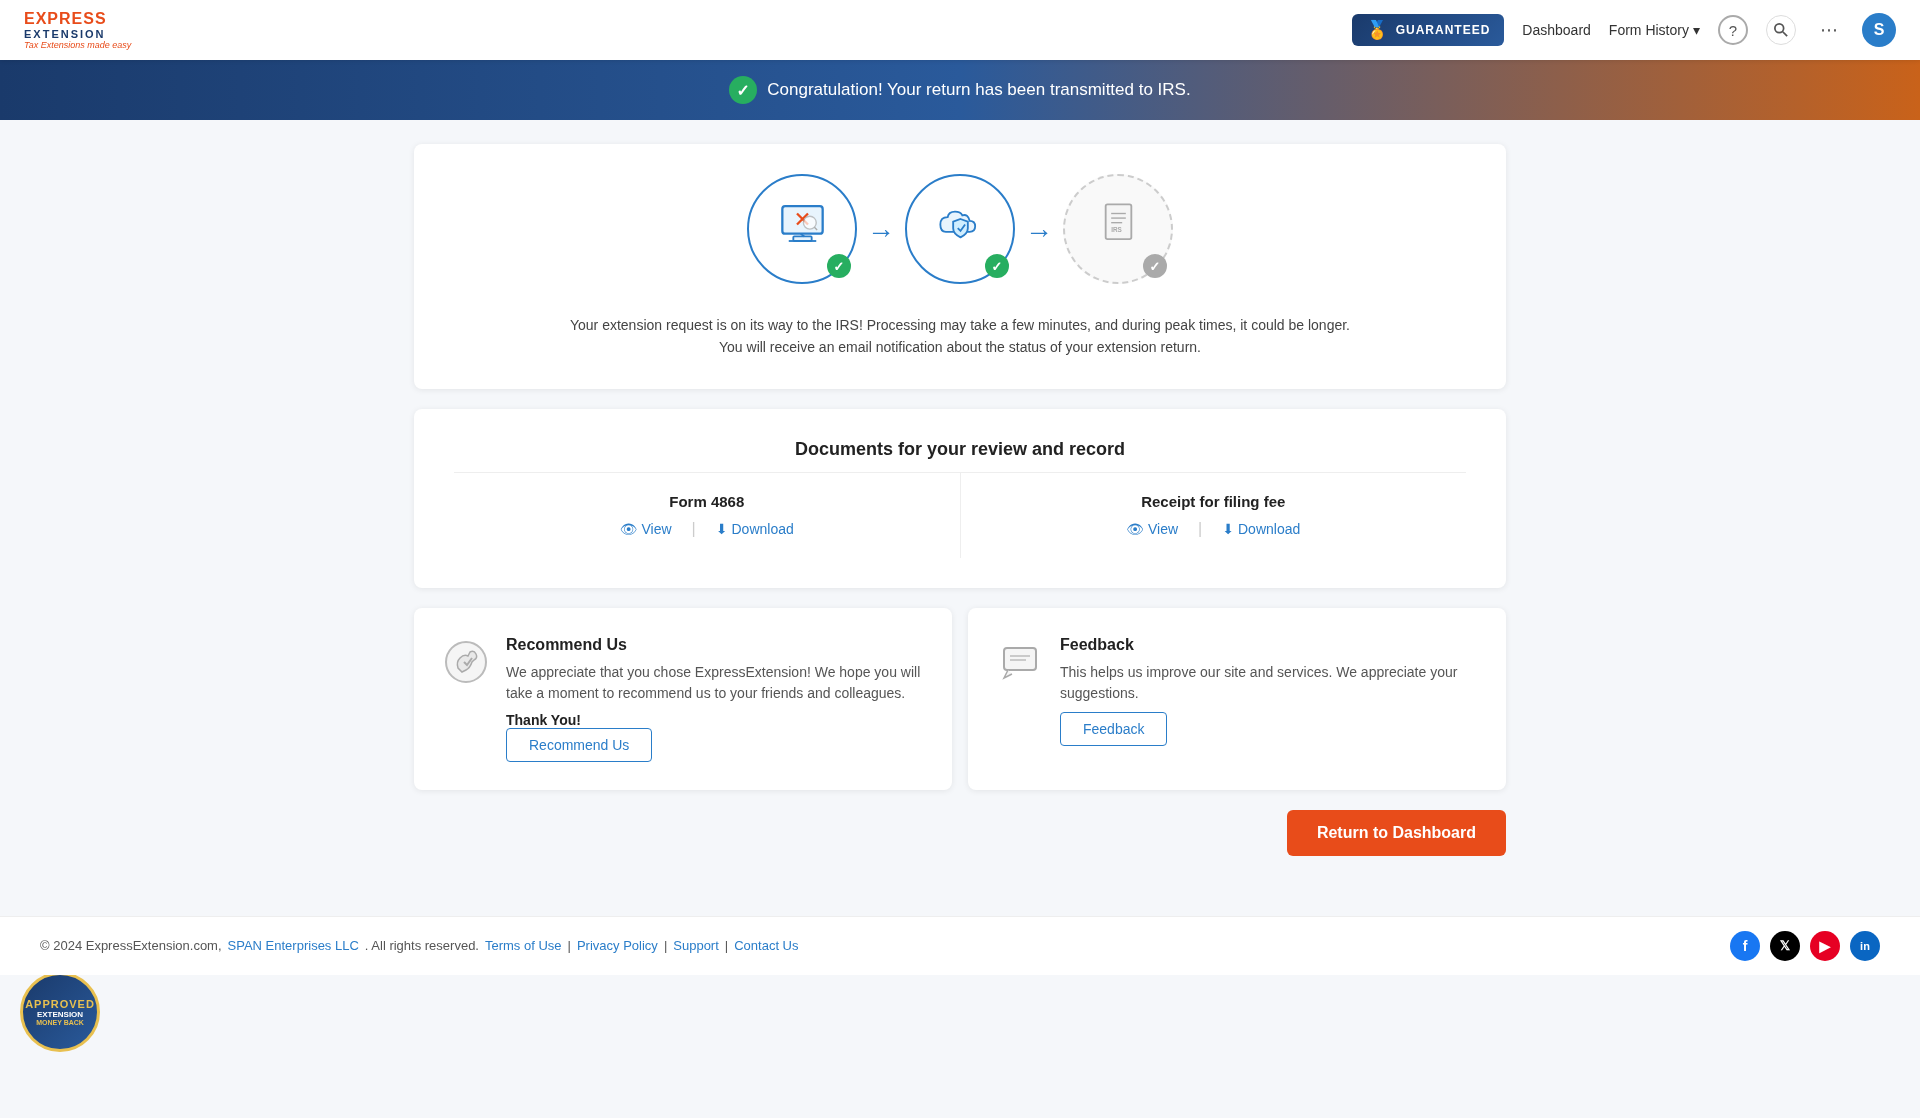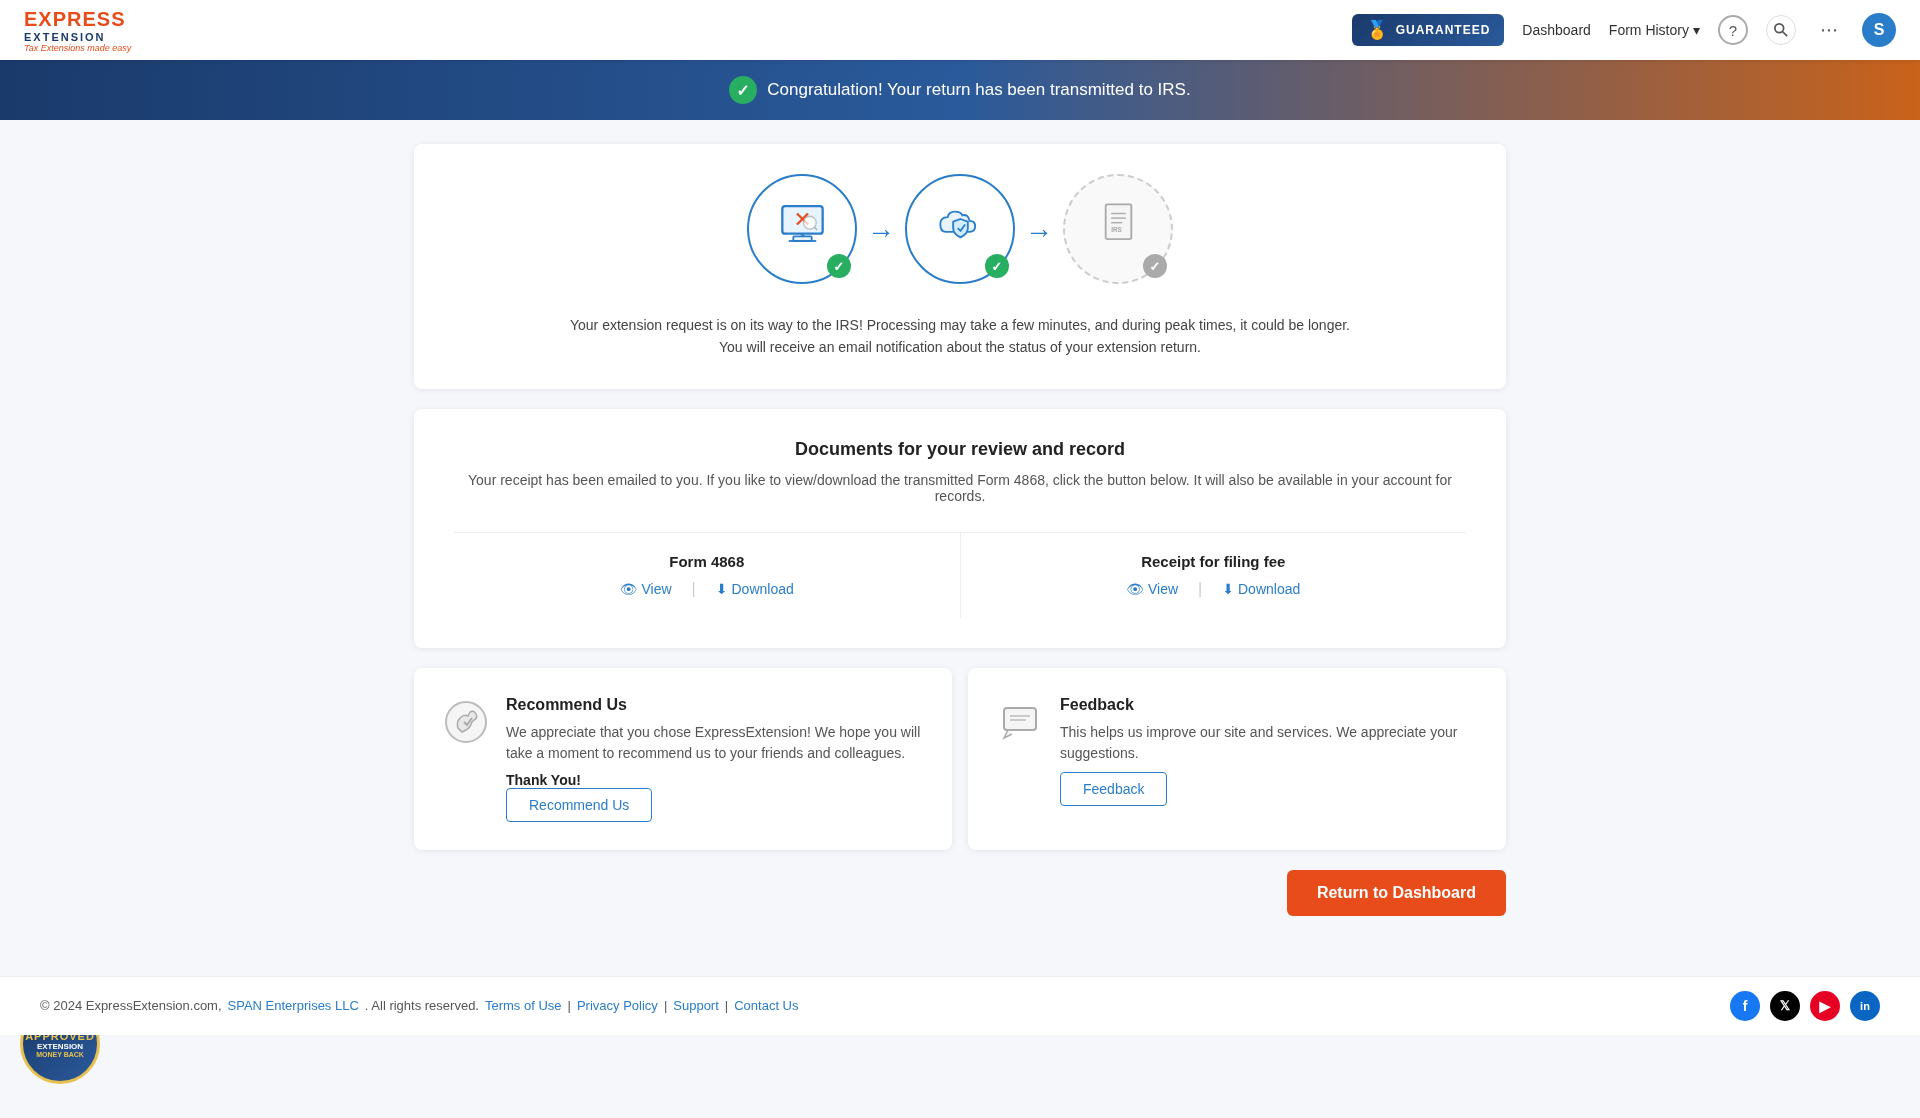--- a/index.html
+++ b/index.html
@@ -14,21 +14,21 @@
       padding: 0 24px;
       box-shadow: 0 1px 4px rgba(0,0,0,0.1);
       position: relative;
       z-index: 10;
     }
     .logo-area {
       display: flex;
       flex-direction: column;
       margin-right: auto;
     }
-    .logo-text-express { color: #e84c1a; font-size: 20px; font-weight: bold; letter-spacing: 1px; }
+    .logo-text-express { color: #e84c1a; font-size: 16px; font-weight: bold; letter-spacing: 1px; }
     .logo-text-extension { color: #1a3a6b; font-size: 11px; font-weight: bold; letter-spacing: 2px; }
     .logo-tagline { color: #e84c1a; font-size: 9px; font-style: italic; }
     .header-right {
       display: flex;
       align-items: center;
       gap: 18px;
     }
     .guaranteed-badge {
       background: linear-gradient(135deg, #1a3a6b, #2a5a9b);
       color: #fff;
@@ -335,21 +335,21 @@
       font-weight: bold;
     }
     .social-fb { background: #1877f2; }
     .social-tw { background: #000; }
     .social-yt { background: #e60023; }
     .social-li { background: #0a66c2; }
 
     
     .approved-badge {
       position: fixed;
-      bottom: 34px;
+      bottom: 66px;
       left: 20px;
       width: 80px; height: 80px;
     }
     .badge-circle {
       width: 80px; height: 80px;
       border-radius: 50%;
       background: linear-gradient(135deg, #1a3a6b, #2a5a9b);
       border: 3px solid #e8c050;
       display: flex;
       flex-direction: column;
@@ -453,21 +453,20 @@
           </svg>
         </span>
         <div class="step-check grey-check">✓</div>
       </div>
     </div>
     <p class="step-description">Your extension request is on its way to the IRS! Processing may take a few minutes, and during peak times, it could be longer. You will receive an email notification about the status of your extension return.</p>
   </div>
 
   <div class="card">
     <h2 class="docs-title">Documents for your review and record</h2>
-    <p class="docs-subtitle">Your receipt has been emailed to you. If you like to view/download the transmitted Form 4868, click the button below. It will also be available in your account for records.</p>
     <div class="docs-row">
 
       <div class="doc-col">
         <span class="doc-col-title">Form 4868</span>
         <div class="doc-actions">
           <a class="doc-link">
             <span>👁</span>
             <span>View</span>
           </a>
           <span class="separator">|</span>

